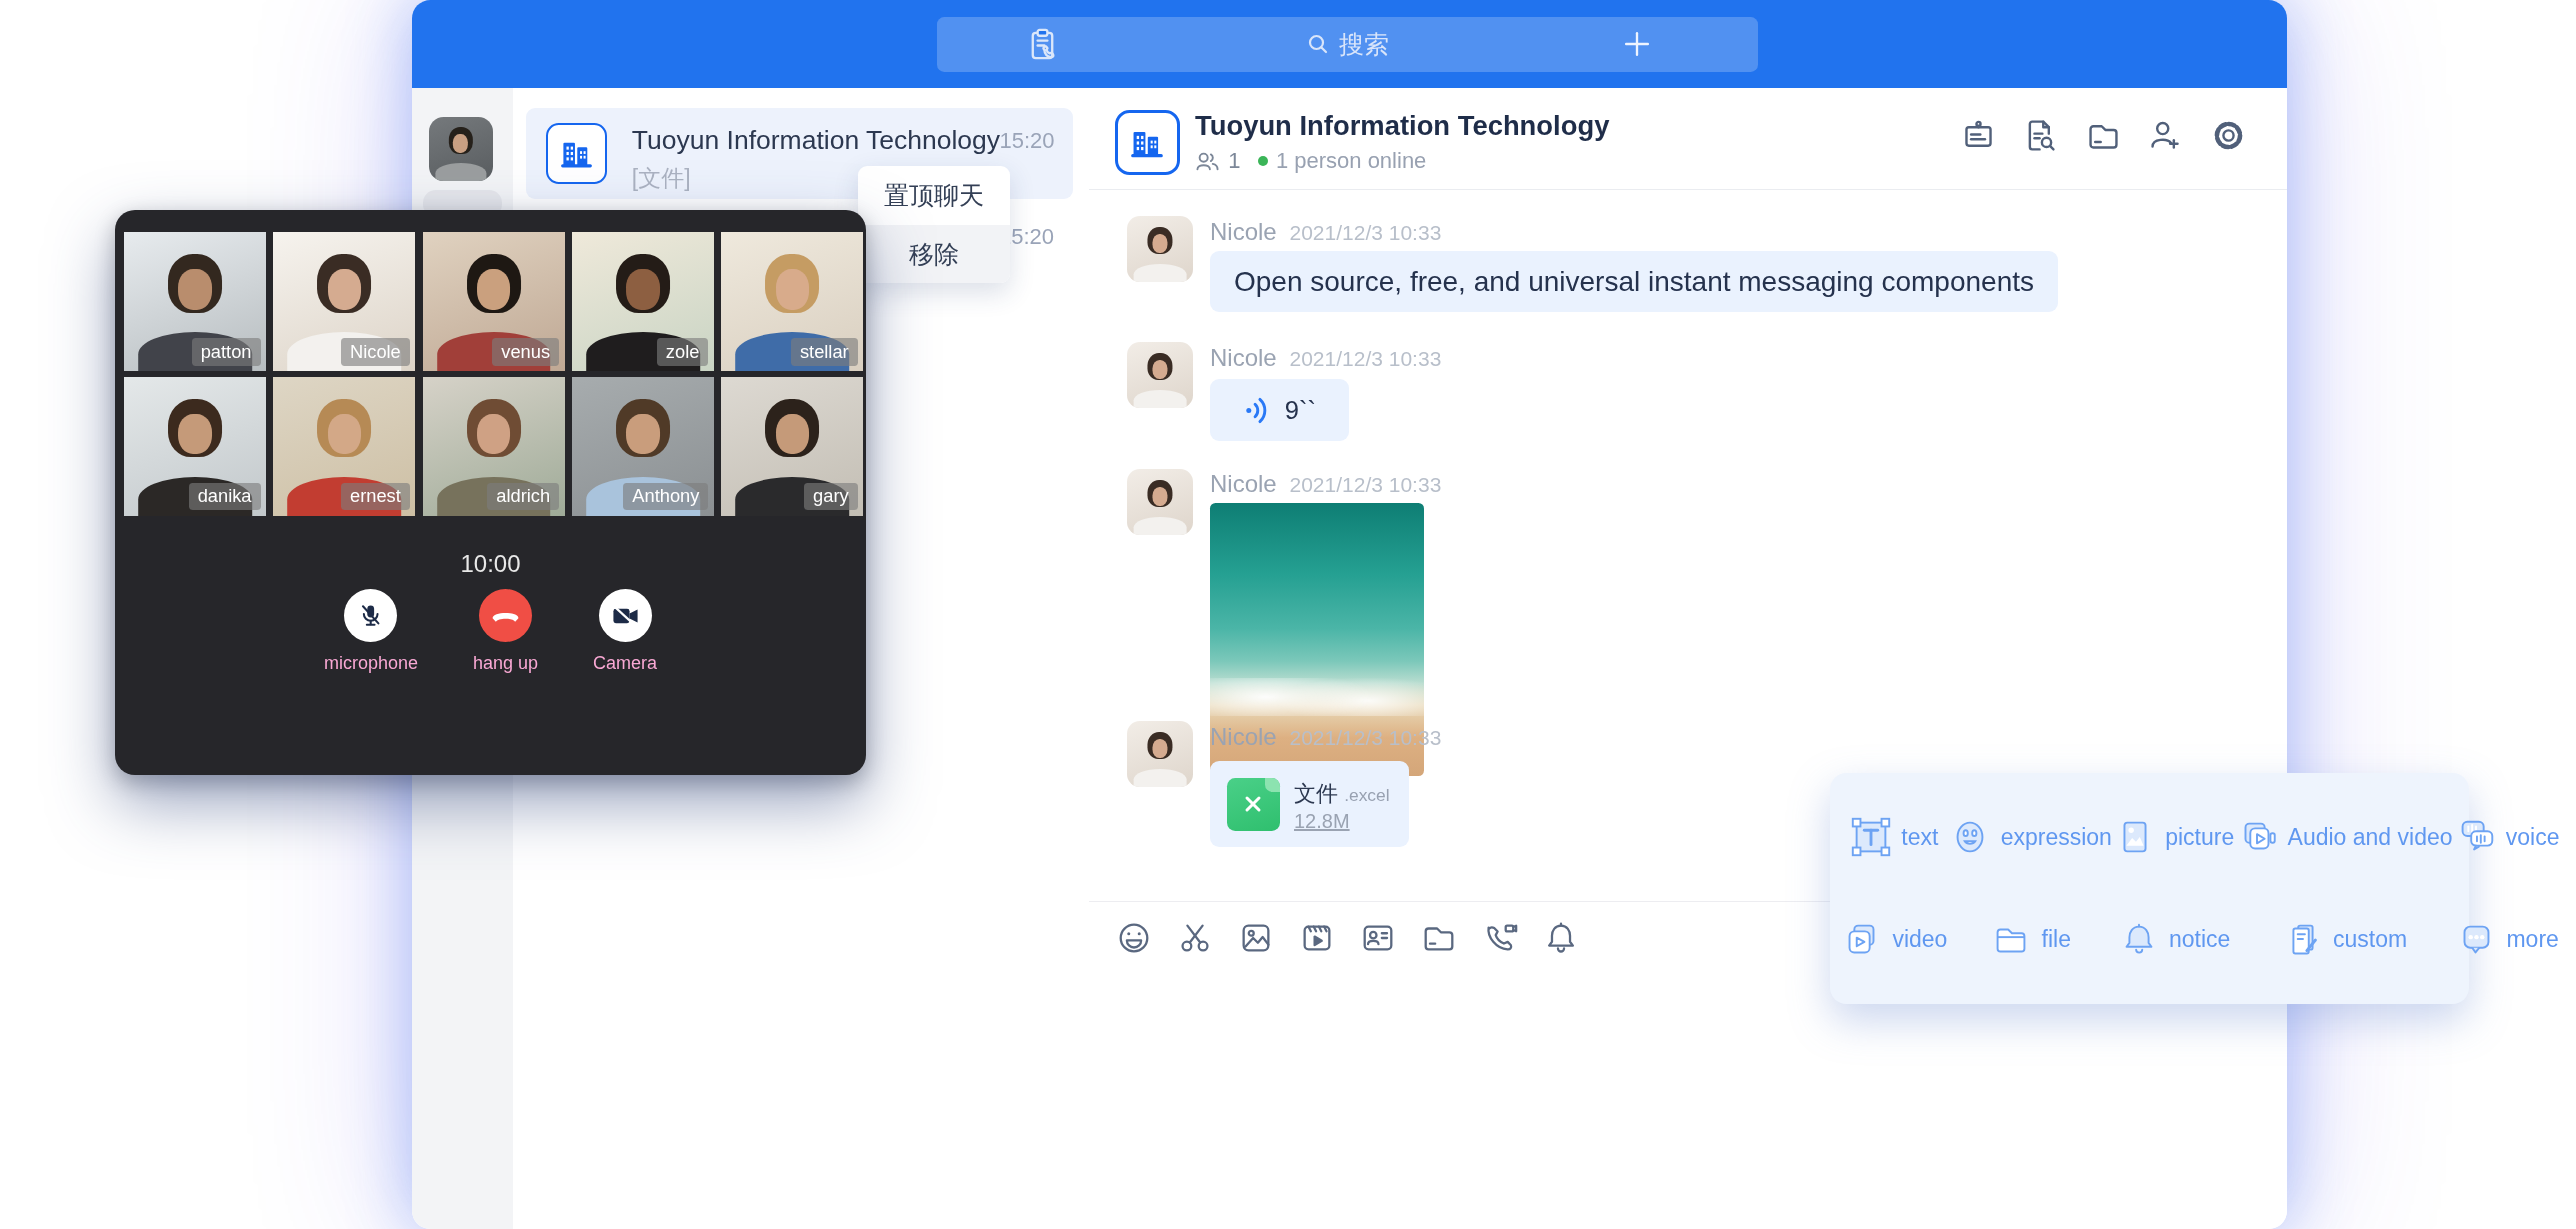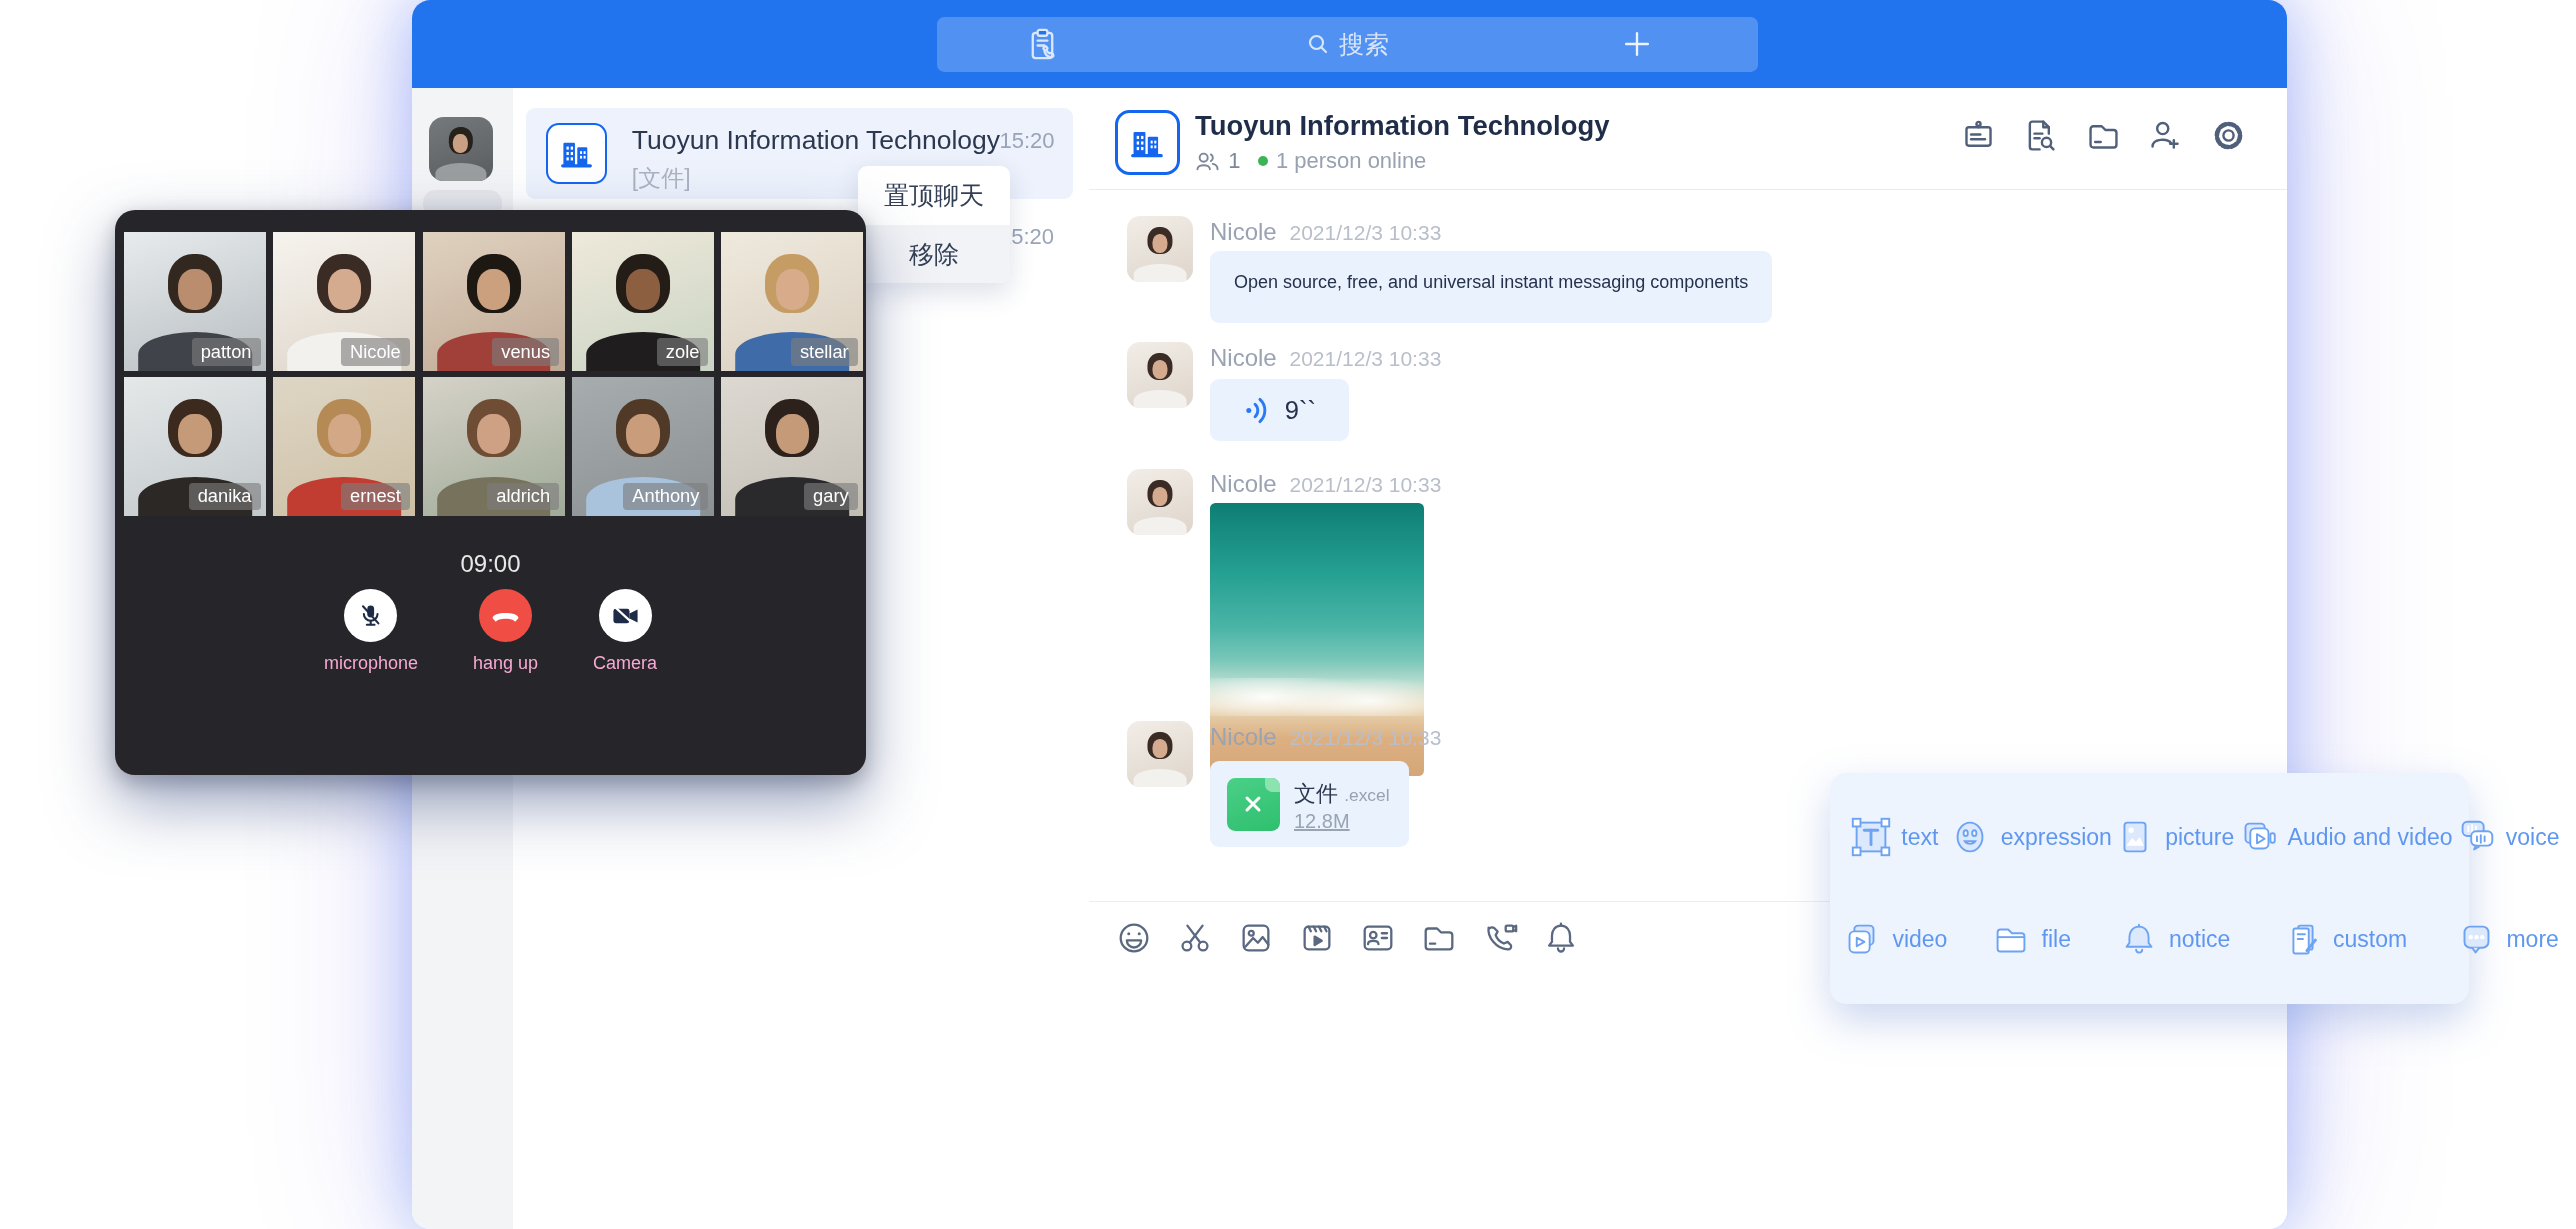--- a/index.html
+++ b/index.html
@@ -54,21 +54,21 @@
   .ch-dot{width:10px;height:10px;border-radius:50%;background:#3bb558;margin-left:9.1px;}
   .ch-online{color:#98a1b1;}
   .ch-actions{position:absolute;right:40px;top:29px;display:flex;gap:25.6px;color:#51607a;}
   .ch-actions .hicon{width:37px;height:37px;}
 
   
   .msg-avatar{position:absolute;width:66px;height:66px;border-radius:12.8px;overflow:hidden;}
   .msg-name{position:absolute;font-size:24px;color:#9aa3b2;white-space:nowrap;}
   .msg-name .mtime{font-size:21px;color:#b8bfca;margin-left:12.8px;}
   .bubble{position:absolute;background:#eaf2fe;border-radius:9.1px;}
-  .text-bubble{height:72px;line-height:62px;padding:0 24px;font-size:18px;color:#25324d;white-space:nowrap;}
+  .text-bubble{height:61px;line-height:62px;padding:0 24px;font-size:28px;color:#25324d;white-space:nowrap;}
   .voice-bubble{width:139px;height:62px;display:flex;align-items:center;justify-content:center;gap:12.8px;font-size:25.6px;color:#25324d;}
   .img-bubble{width:214px;height:273px;border-radius:5.5px;overflow:hidden;background:
      linear-gradient(180deg,#0e7e74 0%,#25a092 26%,#4bb5a7 46%,#7cc8ba 58%,#b9ddd0 66%,#e8d9b8 74%,#ddb082 86%,#d4a679 100%);}
   .img-foam{position:absolute;left:-10%;top:64%;width:120%;height:14%;
      background:radial-gradient(60% 100% at 30% 50%,rgba(255,255,255,.95),rgba(255,255,255,0) 70%),
                 radial-gradient(50% 90% at 70% 60%,rgba(255,255,255,.9),rgba(255,255,255,0) 70%);}
   .file-bubble{width:199px;height:86px;}
   .file-icon{position:absolute;left:16.5px;top:16.5px;width:53px;height:53px;border-radius:8.2px;
      background:linear-gradient(160deg,#4ad088,#2fbf6e);}
   .file-fold{position:absolute;right:0;top:0;width:14.6px;height:14.6px;background:#8ce3b0;border-radius:0 8.2px 0 7.3px;}
@@ -613,21 +613,21 @@
       <div class="tile" style="--bg1:#ddd9d2;--bg2:#c3beb4;--hair:#2c221b;--skin:#c59a79;--shirt:#2a2a2c">
         <div class="photo">
             <div class="bgp"></div>
             <div class="head"></div>
             <div class="torso"></div>
           </div>
         <span class="tile-name">gary</span>
       </div>
     </div>
 
-    <div class="call-timer">09:00</div>
+    <div class="call-timer">10:00</div>
 
     <div class="call-controls">
       <div class="cc">
         <div class="cc-circle">
           <svg viewBox="0 0 32 32" width="27.4" height="27.4" fill="none" stroke="#1d2b47" stroke-width="2.4" stroke-linecap="round">
             <rect x="12" y="4" width="8" height="14" rx="4" fill="#1d2b47" stroke="none"></rect>
             <path d="M8 14 a8 8 0 0 0 16 0"></path>
             <line x1="16" y1="22" x2="16" y2="26"></line>
               <line x1="11.5" y1="26.5" x2="20.5" y2="26.5"></line>
             <line x1="7" y1="5" x2="25" y2="25"></line>

